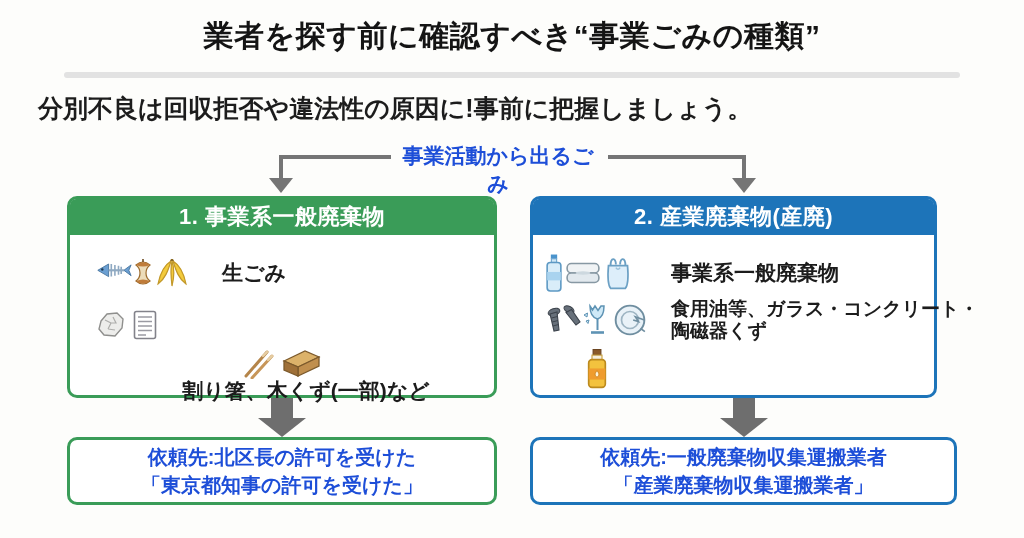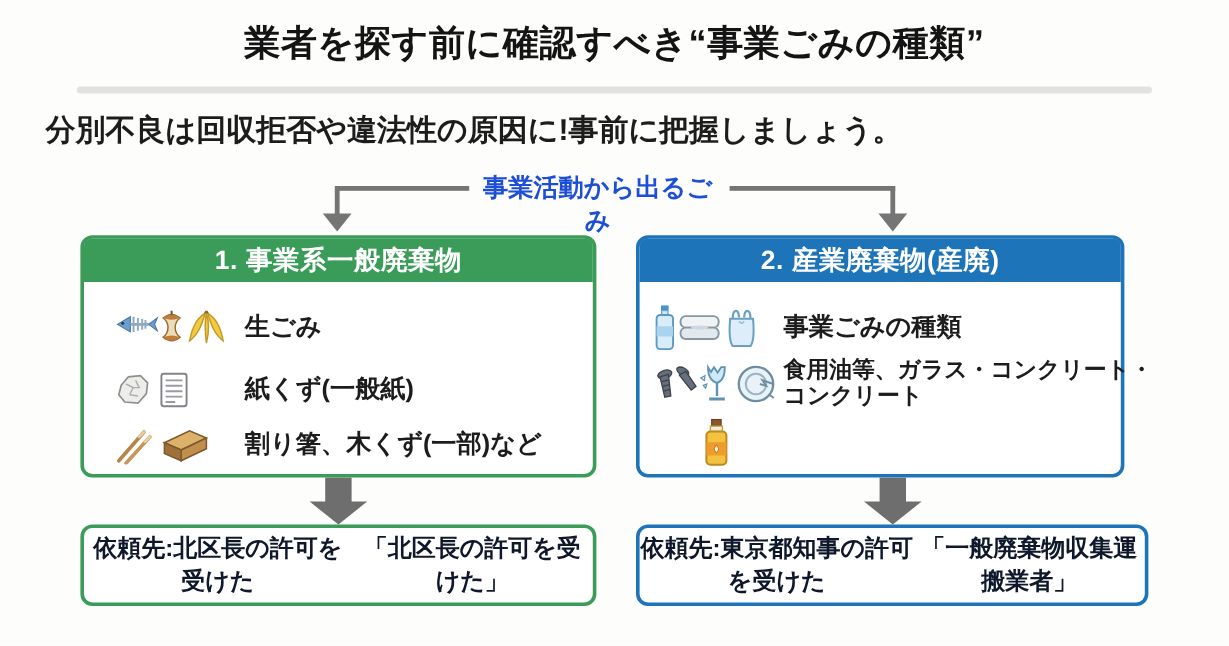--- a/index.html
+++ b/index.html
@@ -39,36 +39,36 @@
     border-radius:6px 6px 0 0;color:#ffffff;font-size:22px;font-weight:bold;letter-spacing:.5px;text-align:center;
   }
   .panel.green .panel-header{background:#3a9c58;}
   .panel.blue .panel-header{background:#1d74b9;}
 
   .row{position:absolute;left:0;width:100%;height:48px;display:flex;align-items:center;box-sizing:border-box;}
   .panel.green .row{padding-left:26px;}
   .panel.blue .row{padding-left:12px;}
   .icon-cluster{width:104px;display:flex;align-items:center;justify-content:flex-start;gap:2px;flex:0 0 auto;}
   .icon-cluster.center{justify-content:center;}
-  .row-label{font-size:21px;font-weight:bold;color:#1c1c1c;margin-left:4px;line-height:1.15;}
+  .row-label{font-size:21px;font-weight:bold;color:#1c1c1c;margin-left:22px;line-height:1.15;}
   .row-label .ln{display:block;white-space:nowrap;}
   .row-label.small{font-size:19px;}
 
   .big-shaft{position:absolute;top:398px;width:22px;height:21px;background:#6e6e6e;}
   .big-shaft.l{left:271px;}
   .big-shaft.r{left:733px;}
   .big-head{position:absolute;top:418px;width:0;height:0;
     border-left:24px solid transparent;border-right:24px solid transparent;border-top:19px solid #6e6e6e;}
   .big-head.l{left:258px;}
   .big-head.r{left:720px;}
 
   .dest{
     position:absolute;top:437px;height:68px;background:#ffffff;border-radius:10px;box-sizing:border-box;
-    display:flex;align-items:center;justify-content:center;
-    font-size:20px;font-weight:bold;color:#0f172a;line-height:1.4;text-align:center;
+    display:flex;flex-direction:column;align-items:center;justify-content:center;
+    font-size:20px;font-weight:bold;color:#1d4ed8;line-height:1.4;text-align:center;
   }
   .dest.green{left:67px;width:430px;border:3px solid #3a9c58;}
   .dest.blue{left:530px;width:427px;border:3px solid #1d74b9;}
   svg{display:block;}
 </style>
 </head>
 <body>
 
 <div class="canvas">
 
@@ -126,24 +126,23 @@
             <path d="M9 9 L15 12 L12 18 M17 6 L20 12 L15 12 M12 18 L19 19" stroke="#aeaeac" stroke-width="1.2" fill="none"></path>
           </svg>
         </span>
         <span style="margin-left:4px;">
           <svg width="26" height="30" viewBox="0 0 24 30">
             <rect x="1.5" y="1.5" width="21" height="27" rx="2" fill="#ffffff" stroke="#82828a" stroke-width="1.6"></rect>
             <path d="M5 7 H19 M5 11.5 H19 M5 16 H19 M5 20.5 H19 M5 25 H13" stroke="#9a9aa2" stroke-width="1.6"></path>
           </svg>
         </span>
       </span>
-      <span class="row-label">紙くず(一般紙)</span>
-    </div>
-
-    <div class="row" style="top:148px;">
+    </div>
+
+    <div class="row" style="top:148px;flex-direction:column;">
       <span class="icon-cluster">
         <span>
           <svg width="32" height="32" viewBox="0 0 32 32">
             <path d="M3 29 L24 5" stroke="#b5854a" stroke-width="3" stroke-linecap="round"></path>
             <path d="M9 31 L29 9" stroke="#c79659" stroke-width="3" stroke-linecap="round"></path>
             <path d="M20 9 L24 5 M25 13 L29 9" stroke="#e7cfa4" stroke-width="2.4" stroke-linecap="round"></path>
           </svg>
         </span>
         <span>
           <svg width="46" height="30" viewBox="0 0 46 30">
@@ -178,21 +177,21 @@
           </svg>
         </span>
         <span>
           <svg width="30" height="36" viewBox="0 0 28 34">
             <path d="M5 10 Q3.5 27 7 31.5 H21 Q24.5 27 23 10 Z" fill="#ddeefa" stroke="#6ba0c4" stroke-width="1.6"></path>
             <path d="M7 10 C7 2 12 2 12 9 M16 9 C16 2 21 2 21 10" fill="none" stroke="#6ba0c4" stroke-width="1.8"></path>
             <path d="M12 12 Q14 15 16 12" fill="none" stroke="#9bc2da" stroke-width="1.4"></path>
           </svg>
         </span>
       </span>
-      <span class="row-label">事業ごみの種類</span>
+      <span class="row-label">事業系一般廃棄物</span>
     </div>
 
     <div class="row" style="top:97px;">
       <span class="icon-cluster">
         <span>
           <svg width="36" height="32" viewBox="0 0 36 32">
             <g fill="#67707a" stroke="#3c434c" stroke-width="1.1">
               <ellipse cx="9" cy="8" rx="6" ry="3.4" transform="rotate(-18 9 8)"></ellipse>
               <path d="M5 10 L12 8 L14 26 L9 27 Z"></path>
             </g>
@@ -215,21 +214,21 @@
           <svg width="34" height="34" viewBox="0 0 32 32">
             <circle cx="16" cy="16" r="13.5" fill="#e9f2f8" stroke="#6f8ea0" stroke-width="1.8"></circle>
             <circle cx="16" cy="16" r="8" fill="none" stroke="#9db4c2" stroke-width="1.6"></circle>
             <path d="M29.5 16 L21 13 L24 17.5 L19 16" fill="none" stroke="#6f8ea0" stroke-width="1.5"></path>
             <path d="M26 24 L30 27" stroke="#6f8ea0" stroke-width="1.5"></path>
           </svg>
         </span>
       </span>
       <span class="row-label small">
         <span class="ln">食用油等、ガラス・コンクリート・</span>
-        <span class="ln">コンクリート</span>
+        <span class="ln">陶磁器くず</span>
       </span>
     </div>
 
     <div class="row" style="top:146px;">
       <span class="icon-cluster center">
         <span>
           <svg width="20" height="40" viewBox="0 0 18 36">
             <rect x="5.5" y="0.5" width="7" height="5" fill="#8a5a2a" stroke="#6b4520" stroke-width="1"></rect>
             <rect x="4.5" y="5.5" width="9" height="4" fill="#f5efdf" stroke="#c8a040" stroke-width="1"></rect>
             <rect x="1.5" y="9.5" width="15" height="25" rx="3" fill="#f3c23e" stroke="#bc8a1e" stroke-width="1.5"></rect>
@@ -241,20 +240,20 @@
     </div>
   </div>
 
   <div class="big-shaft l"></div>
   <div class="big-head l"></div>
   <div class="big-shaft r"></div>
   <div class="big-head r"></div>
 
   <div class="dest green">
     <span>依頼先:北区長の許可を受けた</span>
-    <span>「北区長の許可を受けた」</span>
+    <span>「東京都知事の許可を受けた」</span>
   </div>
   <div class="dest blue">
-    <span>依頼先:東京都知事の許可を受けた</span>
-    <span>「一般廃棄物収集運搬業者」</span>
+    <span>依頼先:一般廃棄物収集運搬業者</span>
+    <span>「産業廃棄物収集運搬業者」</span>
   </div>
 
 </div>
 
 </body></html>

